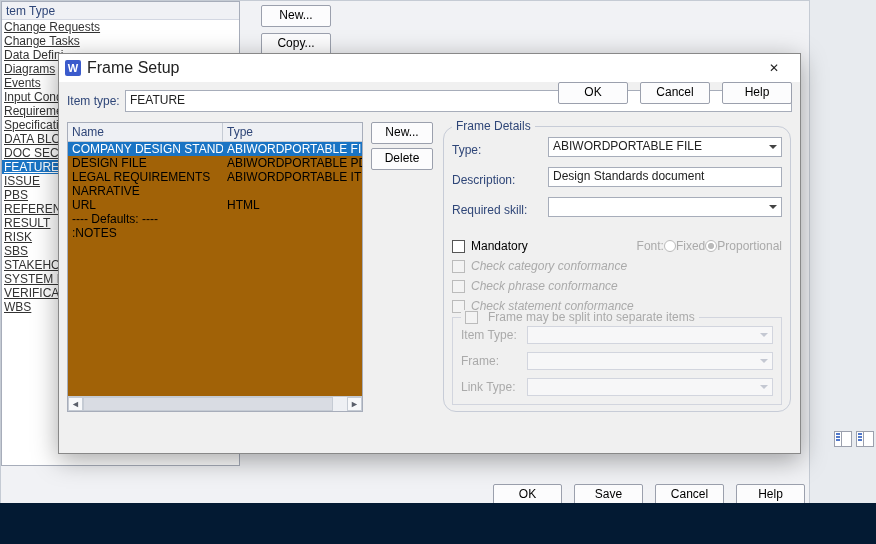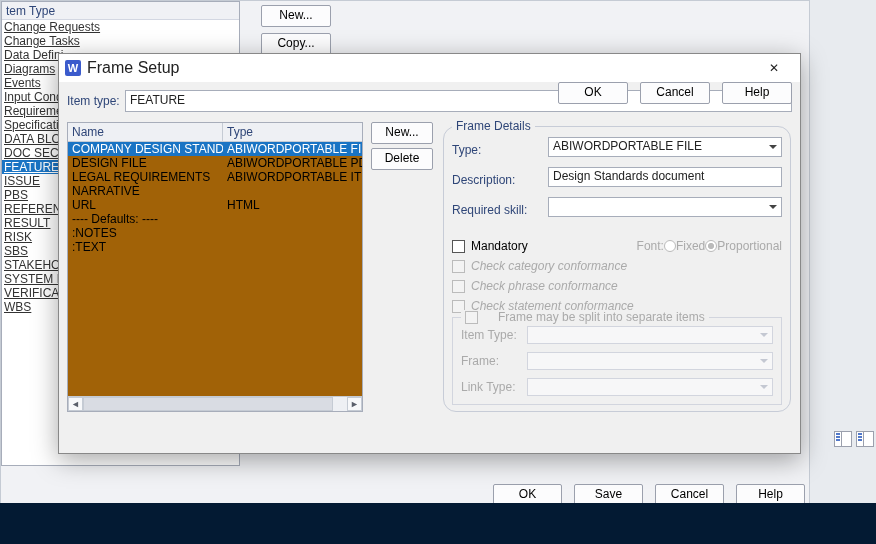--- a/index.html
+++ b/index.html
@@ -61,21 +61,21 @@
 
 .mand-row { display: flex; align-items: center; margin: 22px 8px 0 8px; }
 .chk { width: 13px; height: 13px; border: 1px solid #555; background: #fff; margin-right: 6px; }
 .chk.dis { border-color: #bbb; background: #f3f3f3; }
 .font-area { margin-left: auto; color: #aaa; display: flex; align-items: center; }
 .radio { width: 12px; height: 12px; border: 1px solid #bbb; border-radius: 50%; background: #fff; display: inline-block; }
 .radio.sel { background: radial-gradient(#bbb 0 40%, #fff 45% 100%); }
 
 .dis-row { display: flex; align-items: center; margin: 6px 8px 0 8px; color: #aaa; font-style: italic; }
 .subgroup { position: absolute; border: 1px solid #d2d5de; left: 8px; right: 8px; top: 190px; height: 88px; }
-.sub-legend { position: absolute; top: -8px; left: 8px; background: #f0f0f0; padding: 0 4px; color: #aaa; display: flex; align-items: center; gap: 14px; }
+.sub-legend { position: absolute; top: -8px; left: 8px; background: #f0f0f0; padding: 0 4px; color: #aaa; display: flex; align-items: center; gap: 4px; }
 .sg-row { display: flex; align-items: center; margin: 8px 8px 0 8px; }
 .sg-label { width: 66px; color: #aaa; }
 .sg-input { flex: 1; height: 18px; border: 1px solid #d2d5de; background: #f7f7f8; position: relative; }
 .sg-input::after { content: ""; position: absolute; right: 4px; top: 6px; border: 4px solid transparent; border-top-color: #c4c8d2; }
 
 .dlg-footer { position: absolute; bottom: 8px; right: 8px; display: flex; gap: 12px; }
 .dlg-btn { width: 70px; height: 22px; border: 1px solid #9ba0ad; border-radius: 2px; background: #fcfcfd; text-align: center; line-height: 19px; }
 
 .taskbar { position: absolute; left: 0; bottom: 0; width: 876px; height: 41px; background: #031a33; }
 .tray-icons { position: absolute; right: 2px; top: 431px; display: flex; gap: 4px; }
@@ -185,21 +185,20 @@
           </div>
           <div class="gr">
             <div class="gc name">---- Defaults: ----</div>
             <div class="gc type"></div>
           </div>
           <div class="gr">
             <div class="gc name">:NOTES</div>
             <div class="gc type"></div>
           </div>
           <div class="gr">
-            <div class="gc name">:TEXT</div>
             <div class="gc type"></div>
           </div>
         </div>
       <div class="scrollbar">
         <div class="sb-btn">◄</div>
         <div class="sb-track">
             <div class="sb-thumb"></div>
           </div>
         <div class="sb-btn">►</div>
       </div>

